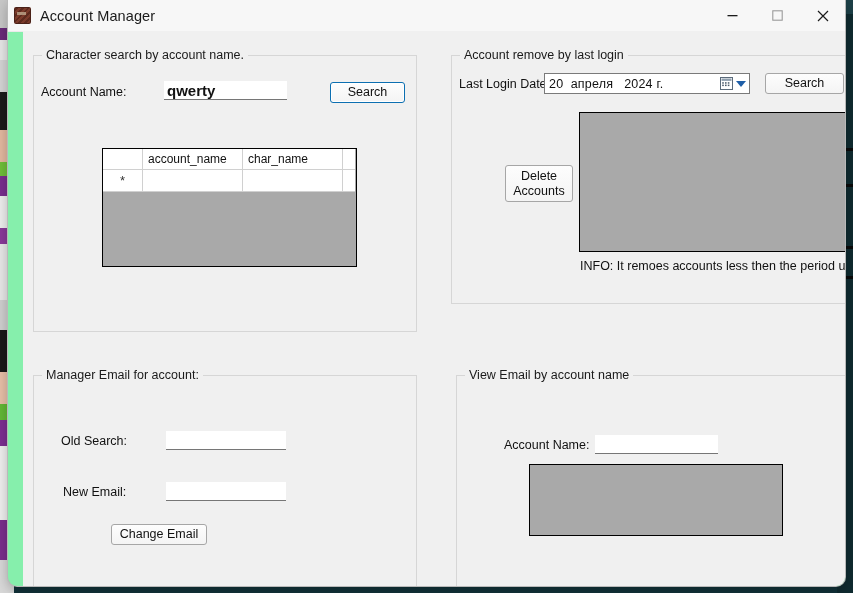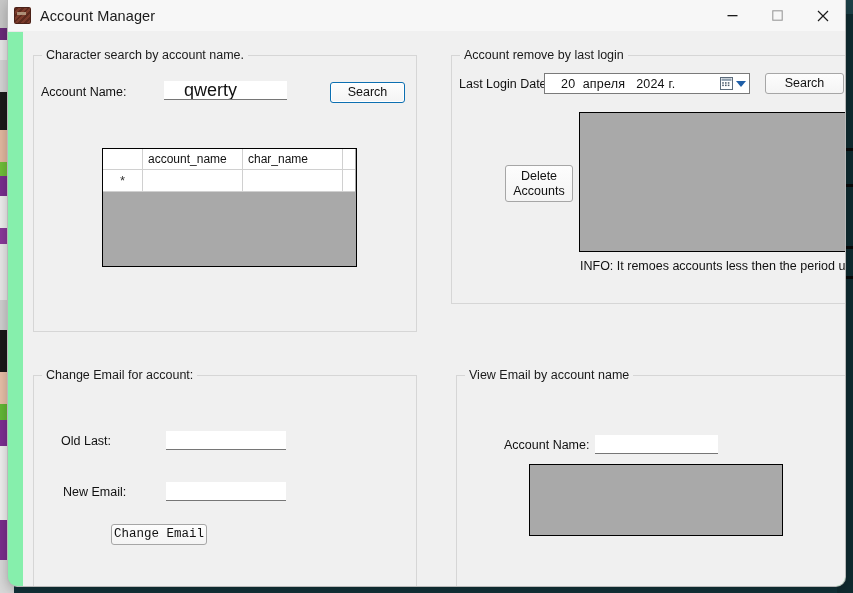--- a/index.html
+++ b/index.html
@@ -101,25 +101,26 @@
 
   .lbl { position: absolute; font-size: 12.5px; color: #111; white-space: nowrap; }
 
   .textbox {
     position: absolute;
     background: #fff;
     border: none;
     border-bottom: 1px solid #767676;
     box-shadow: inset 0 0 0 1px #fff;
     font-family: "Liberation Sans", sans-serif;
-    font-size: 18px;
+    font-size: 15px;
     color: #111;
-    padding: 0 20px;
+    padding: 0 3px;
     box-sizing: border-box;
     outline: none;
+    font-weight: bold;
   }
 
   .button {
     position: absolute;
     background: linear-gradient(180deg,#fdfdfd 0%, #f4f4f4 100%);
     border: 1px solid #a6a6a6;
     border-radius: 3px;
     font-family: "Liberation Sans", sans-serif;
     font-size: 12.5px;
     color: #111;
@@ -136,21 +137,21 @@
   }
 
   .datepicker {
     position: absolute;
     background: #fff;
     border: 1px solid #7a7a7a;
     box-sizing: border-box;
     display: flex; align-items: center;
     font-size: 12.5px; color: #111;
   }
-  .dp-text { padding-left: 16px; white-space: pre; letter-spacing: .2px; }
+  .dp-text { padding-left: 4px; white-space: pre; letter-spacing: .2px; }
   .dp-btns { margin-left: auto; display: flex; align-items: center; padding-right: 3px; gap: 3px; }
   .cal-ico { width: 13px; height: 13px; display:block; }
   .dp-arrow { width: 0; height: 0; border-left: 5px solid transparent; border-right: 5px solid transparent; border-top: 6px solid #1f5fa8; }
 
   .listbox {
     position: absolute;
     background: #a9a9a9;
     border: 1px solid #000;
     box-sizing: border-box;
   }
@@ -278,30 +279,30 @@
     <div class="button" style="left:742px; top:42px; width:79px; height:21px;">Search</div>
 
     <div class="button" style="left:482px; top:134px; width:68px; height:37px;">Delete
 Accounts</div>
 
     <div class="listbox" style="left:556px; top:81px; width:270px; height:140px;"></div>
 
     <div class="info-text" style="left:557px; top:228px;">INFO: It remoes accounts less then the period u seted.</div>
 
     <div class="groupbox" style="left:10px; top:344px; width:382px; height:226px;">
-      <div class="gb-title">Change Email for account:</div>
-    </div>
-
-    <div class="lbl" style="left:38px; top:403px;">Old Last:</div>
+      <div class="gb-title">Manager Email for account:</div>
+    </div>
+
+    <div class="lbl" style="left:38px; top:403px;">Old Search:</div>
     <input class="textbox" style="left: 143px; top: 400px; width: 120px; height: 19px;" value="">
 
     <div class="lbl" style="left:40px; top:454px;text-align:right;">New Email:</div>
     <input class="textbox" style="left: 143px; top: 451px; width: 120px; height: 19px;" value="">
 
-    <div class="button" style="left:88px; top:493px; width:96px; height:21px;font-family:Liberation Mono, monospace;">Change Email</div>
+    <div class="button" style="left:88px; top:493px; width:96px; height:21px;">Change Email</div>
 
     <div class="groupbox" style="left:433px; top:344px; width:403px; height:226px;">
       <div class="gb-title">View Email by account name</div>
     </div>
 
     <div class="lbl" style="left:481px; top:407px;">Account Name:</div>
     <input class="textbox" style="left: 572px; top: 404px; width: 123px; height: 19px;" value="">
 
 
     <div class="listbox" style="left:506px; top:433px; width:254px; height:72px;"></div>

